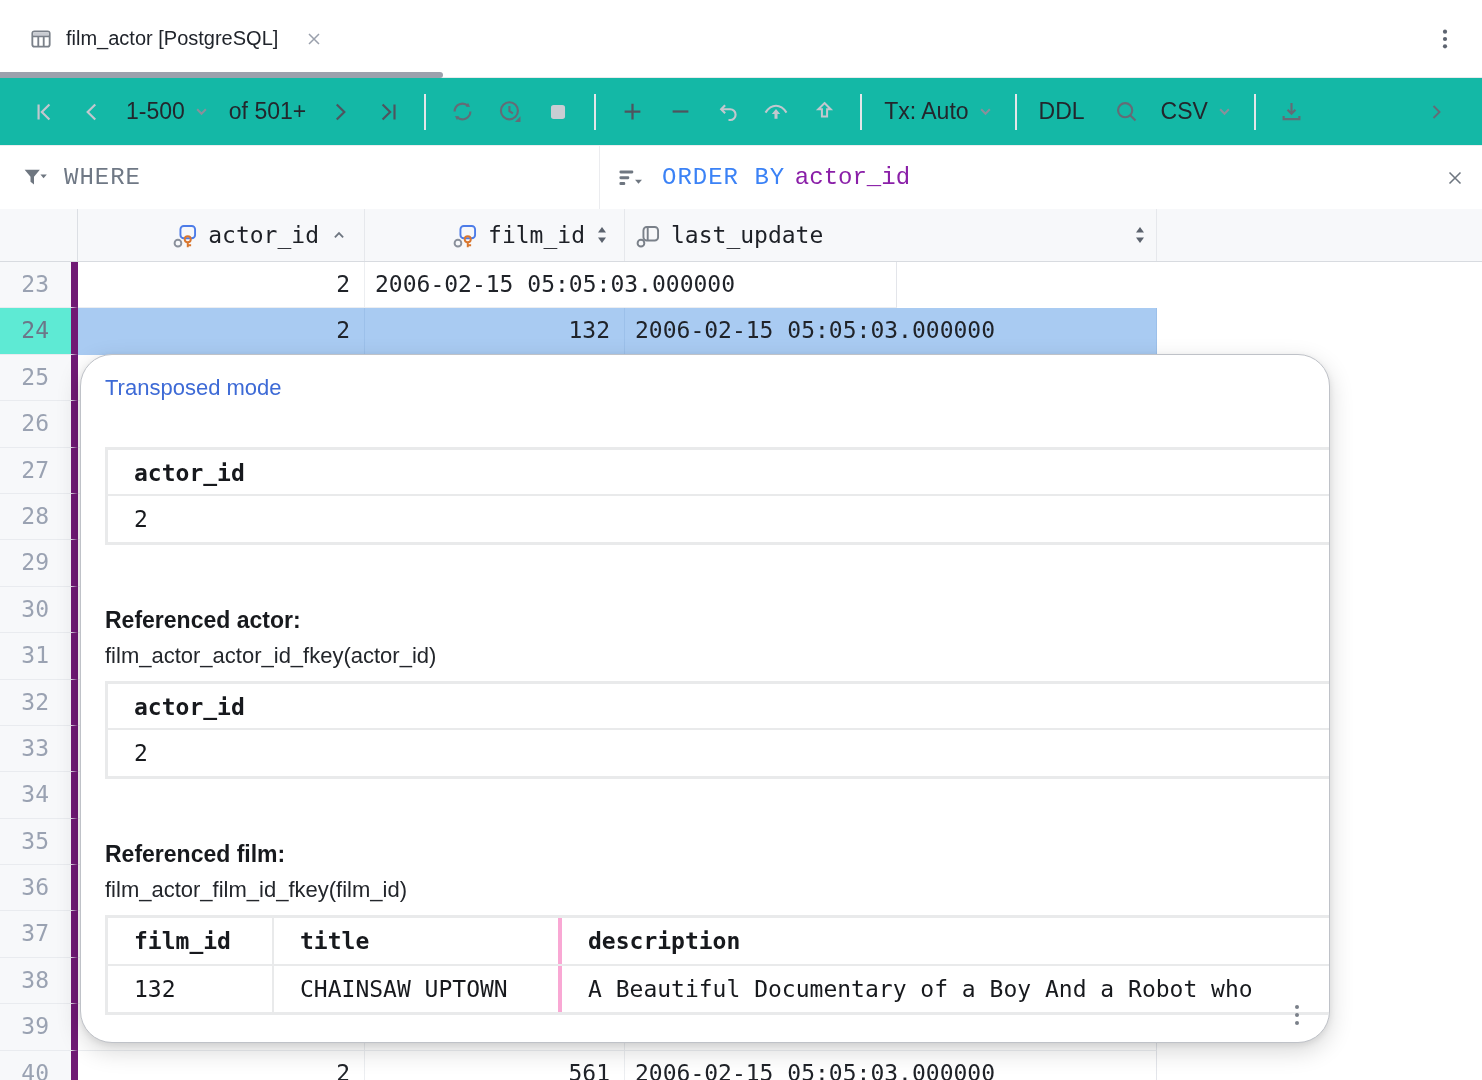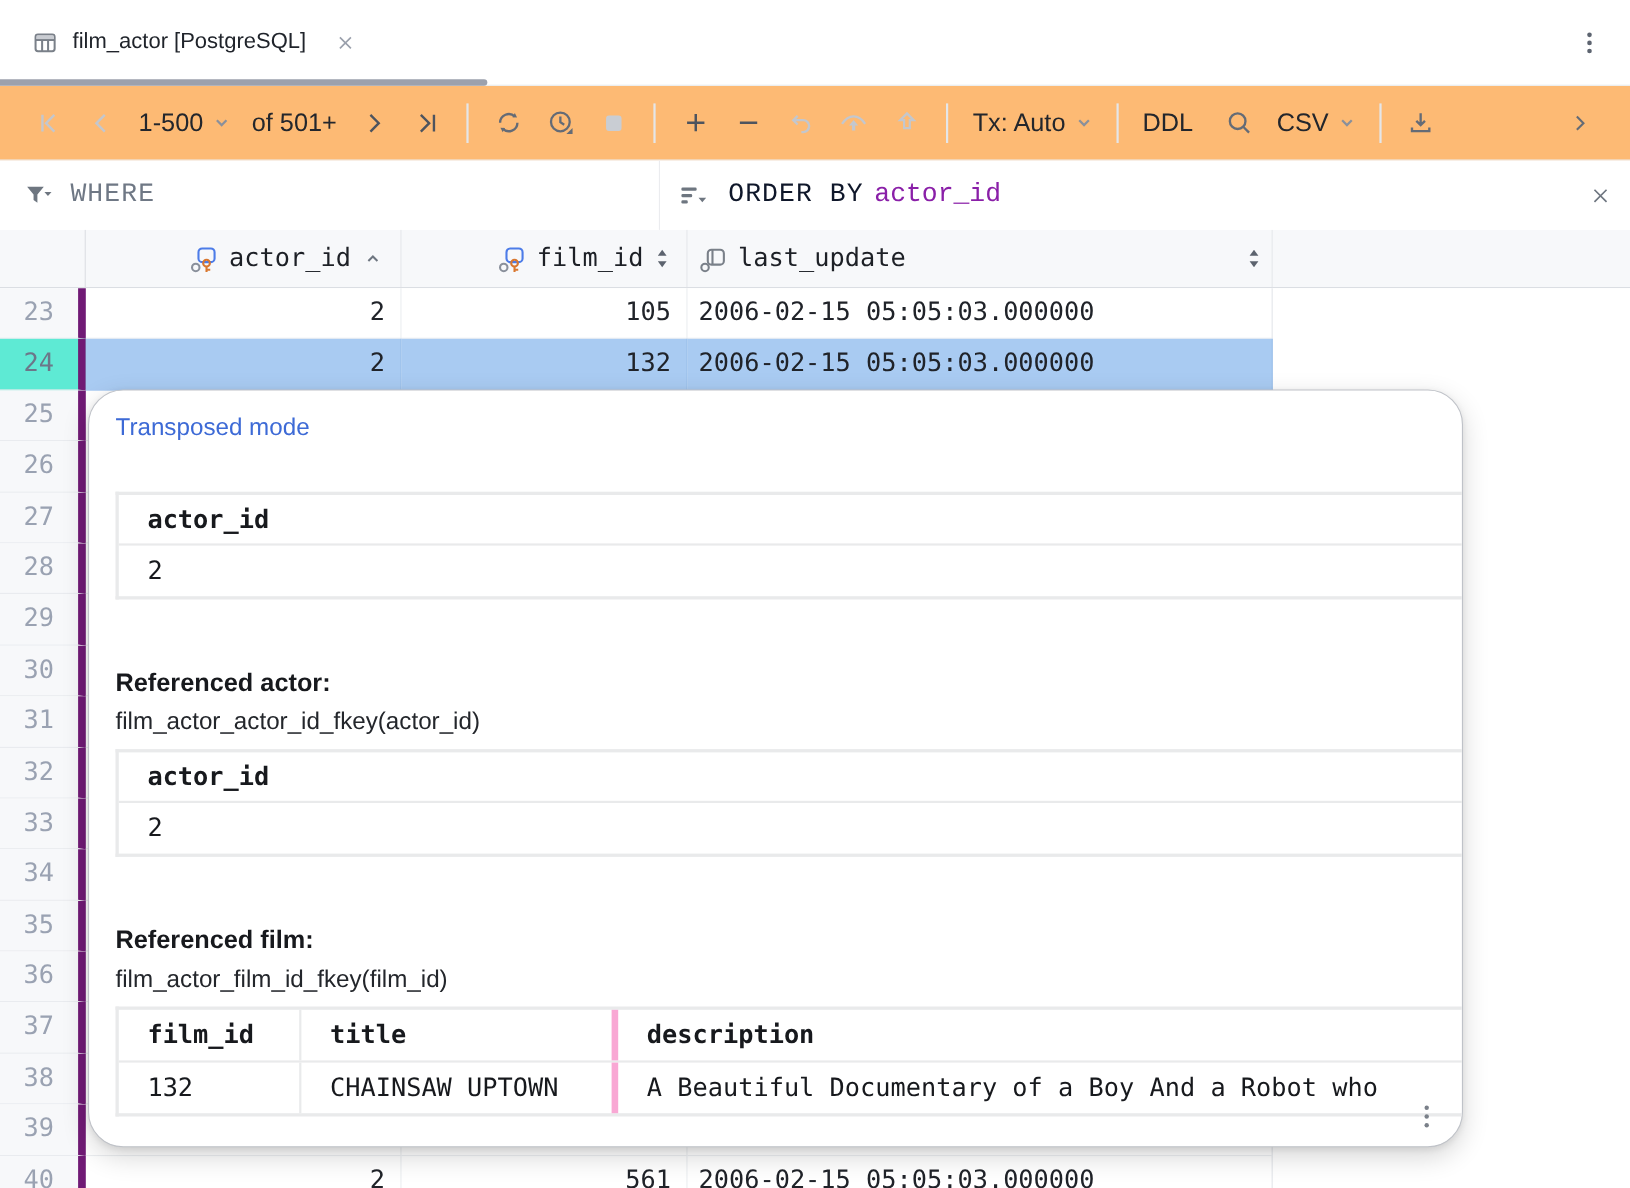--- a/index.html
+++ b/index.html
@@ -13,37 +13,37 @@
   .tab { display:flex; align-items:center; gap:12px; }
   .tab-title { font-size:20px; color:#20242B; }
   .tab-close { margin-left:14px; color:#9AA0AC; cursor:pointer; display:flex; }
   .tab-underline { position:absolute; left:0; bottom:-1px; width:443px; height:6px;
     background:#9CA1AD; border-radius:0 3px 3px 0; }
   .win-kebab { position:absolute; right:26px; top:50%; transform:translateY(-50%);
     color:#5D6470; cursor:pointer; display:flex; }
 
   
   .toolbar { height:68px; display:flex; align-items:center; padding:0 22px 0 20px;
-    border-bottom:1px solid #ECEDEF; background:#fdba74; }
+    border-bottom:1px solid #ECEDEF; background:#14b8a6; }
   .tbtn { min-width:44px; height:44px; display:flex; align-items:center; justify-content:center;
     border-radius:6px; cursor:pointer; color:#646B76; margin:0 2px; }
   .tbtn.dis { color:#C3C7CE; cursor:default; }
   .tbtn.dark { color:#4E545E; }
   .ttext { display:flex; align-items:center; gap:9px; font-size:23px; color:#23262C;
     padding:0 8px; height:44px; cursor:pointer; margin:0 2px; }
   .tsep { width:2px; height:36px; background:#E4E6E9; margin:0 12px; }
   .spacer { flex:1; }
 
   
   .filterrow { height:63px; display:flex; align-items:stretch; background:#fff; }
   .f-left { width:600px; display:flex; align-items:center; padding-left:20px; gap:16px;
     border-right:1px solid #EBECEF; cursor:text; }
   .f-right { flex:1; display:flex; align-items:center; padding-left:16px; gap:16px; cursor:text; }
   .f-kw { font-size:24px; color:#6F7885; letter-spacing:1px; }
-  .f-order { font-size:24px; color:#0f172a; letter-spacing:1px; }
+  .f-order { font-size:24px; color:#3b82f6; letter-spacing:1px; }
   .f-col { font-size:24px; color:#8A1FA8; }
   .f-close { display:flex; align-items:center; padding:0 16px; color:#6E7680; cursor:pointer; }
 
   
   .grid { position:relative; }
   .ghead { display:flex; height:53px; background:#F7F8FA; border-bottom:1px solid #D8DBE0; }
   .hcell { display:flex; align-items:center; gap:9px; font-size:23px; font-weight:500;
     color:#1D2026; border-right:1px solid #E6E8EC; cursor:pointer;
     font-family:"DejaVu Sans Mono","Liberation Mono",monospace; }
   .hgut { width:78px; border-right:1px solid #DCDFE4; cursor:default; }
@@ -76,21 +76,21 @@
   .p-link { display:inline-block; font-size:22px; color:#3D6AD6; cursor:pointer; }
   .mtable { margin-top:46px; border:3px solid #E9EAEB; border-right:none; }
   .mrow { height:46px; line-height:46px; padding-left:26px; font-size:23px; color:#17191D;
     font-family:"DejaVu Sans Mono","Liberation Mono",monospace; white-space:nowrap; overflow:hidden; }
   .mhead { font-weight:700; border-bottom:2px solid #E9EAEB; }
   .p-section-title { margin-top:62px; font-size:23px; font-weight:700; color:#17191D; }
   .p-fkey { margin-top:9px; font-size:22px; color:#23262B; }
   .mtable.insection { margin-top:12px; }
   .mflex { display:flex; }
   .mc1 { width:166px; border-right:2px solid #E9EAEB; }
-  .mc2 { width:288px; border-right:6px solid #f9a8d4; }
+  .mc2 { width:288px; border-right:4px solid #f9a8d4; }
   .mc3 { flex:1; }
   .mflex .mrow { border-bottom:none; }
   .mflexhead { border-bottom:2px solid #E9EAEB; }
   .mflexhead .mrow { font-weight:700; }
   .p-kebab { position:absolute; right:22px; bottom:12px; color:#7A8089; cursor:pointer; display:flex; }
 
   svg { display:block; }
 </style>
 </head>
 <body>
@@ -304,21 +304,20 @@
           <polygon points="7,19 3,13.6 11,13.6"></polygon>
         </svg>
       </span>
     </div>
     <div class="hcell hfill" style="border-right:none;"></div>
   </div>
   <div>
       <div class="grow">
         <div class="gut">23</div>
         <div class="cell c1">2</div>
-        <div class="cell c2">105</div>
         <div class="cell c3">2006-02-15 05:05:03.000000</div>
         <div class="fill"></div>
       </div>
       <div class="grow sel">
         <div class="gut">24</div>
         <div class="cell c1">2</div>
         <div class="cell c2">132</div>
         <div class="cell c3">2006-02-15 05:05:03.000000</div>
         <div class="fill"></div>
       </div>

